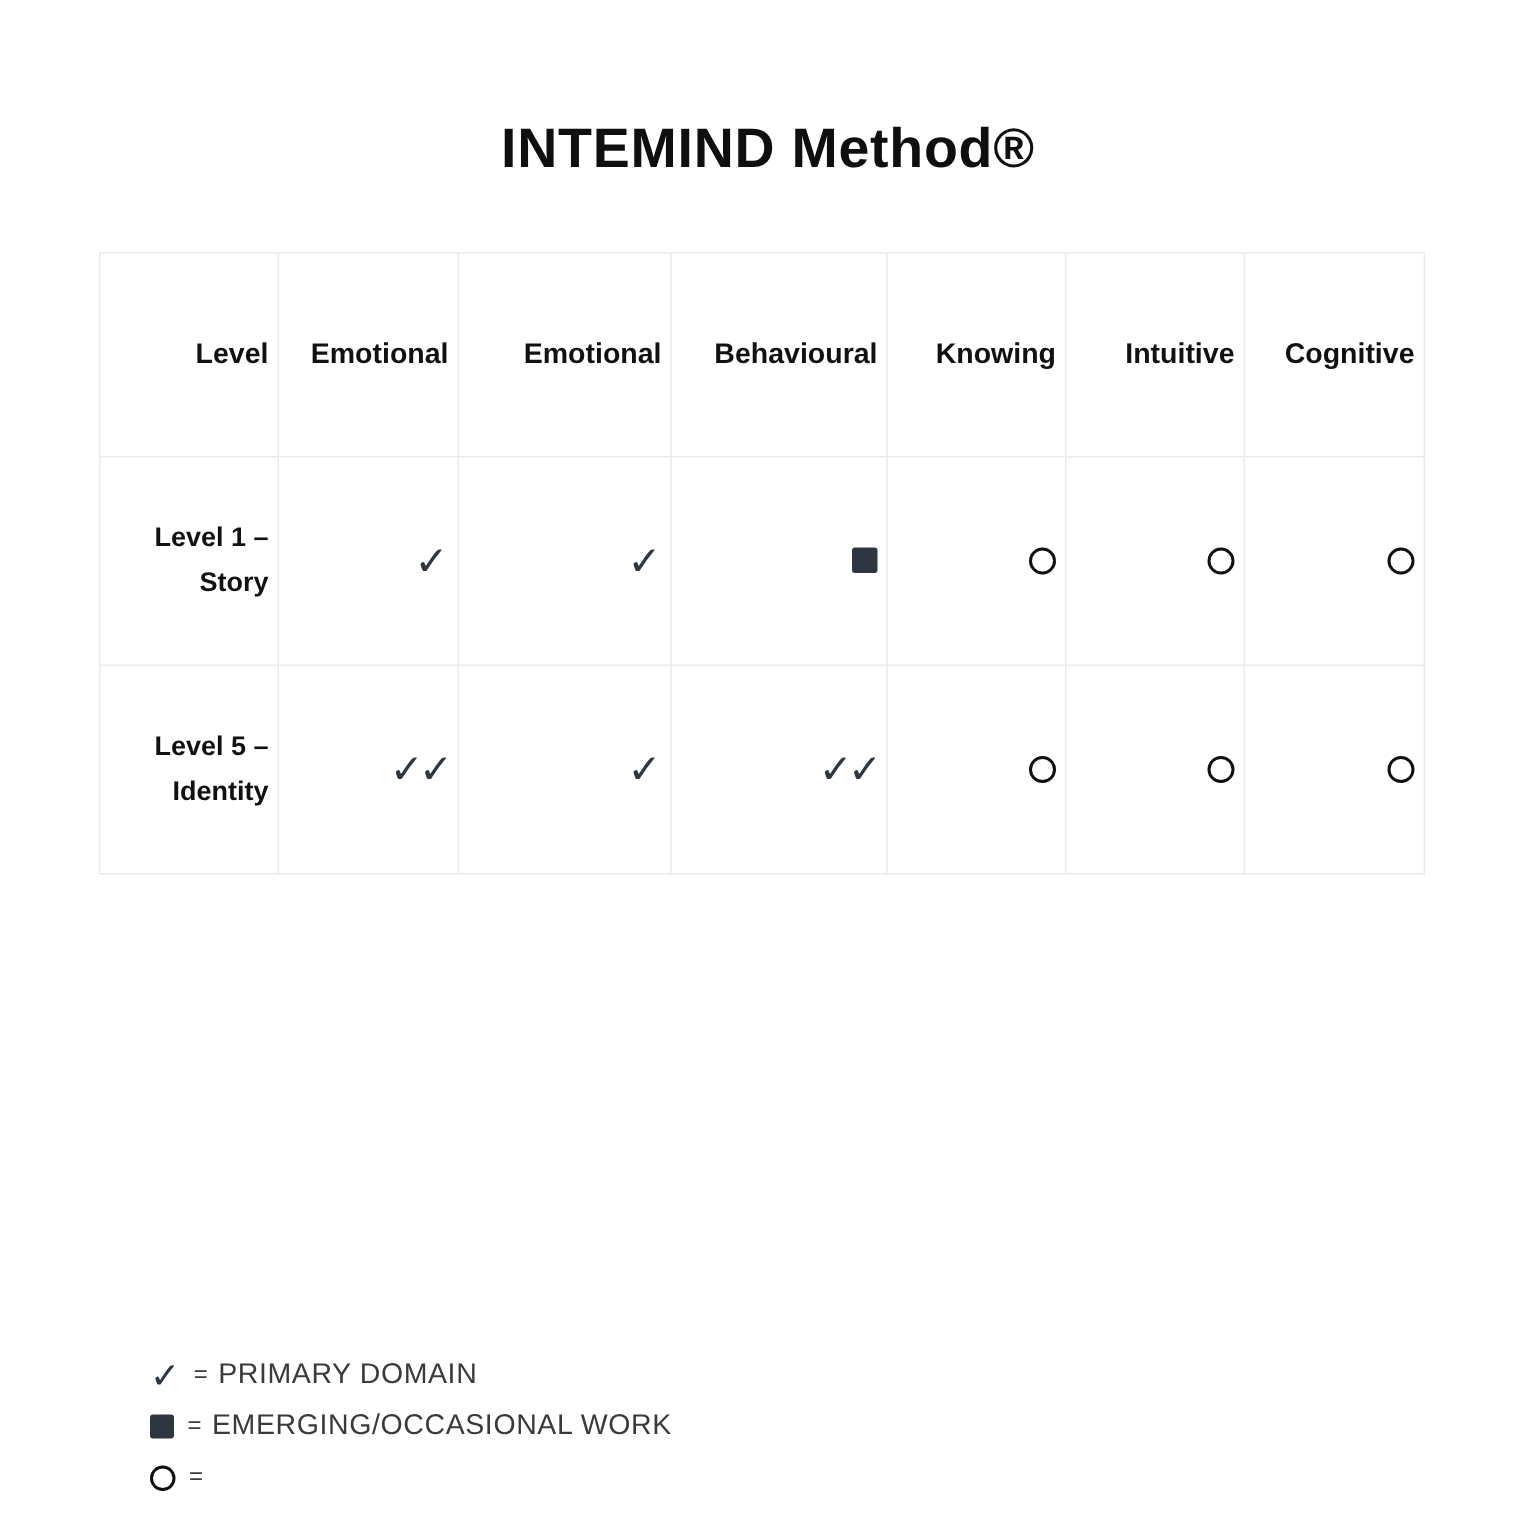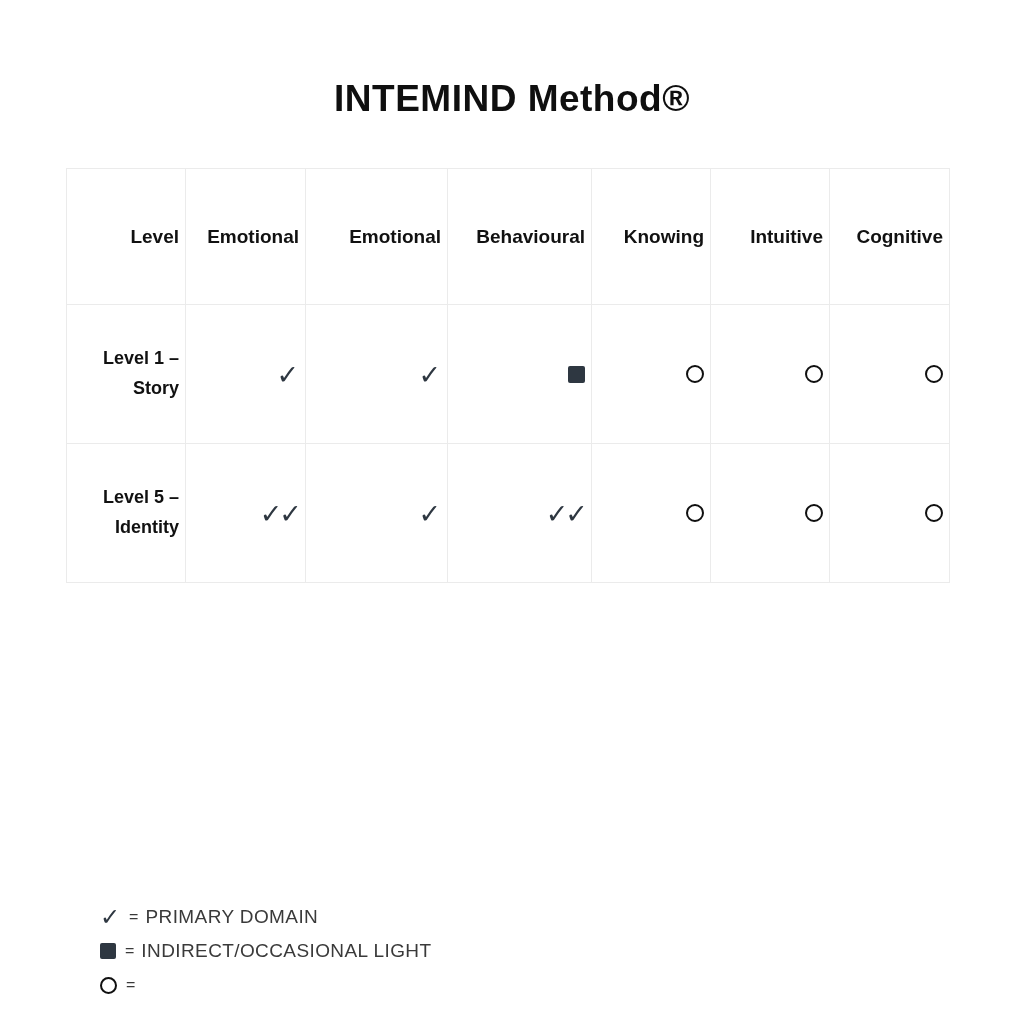--- a/index.html
+++ b/index.html
@@ -115,20 +115,20 @@
 
   <div class="legend">
       <div class="legend-row">
         <span class="sym-check">✓</span>
         <span class="legend-eq">=</span>
         <span class="legend-text">PRIMARY DOMAIN</span>
       </div>
       <div class="legend-row">
         <span class="sym-square"></span>
         <span class="legend-eq">=</span>
-        <span class="legend-text">INDIRECT/OCCASIONAL LIGHT</span>
+        <span class="legend-text">EMERGING/OCCASIONAL WORK</span>
       </div>
       <div class="legend-row">
         <span class="sym-circle"></span>
         <span class="legend-eq">=</span>
       </div>
     </div>
 </div>
 
 </body></html>

